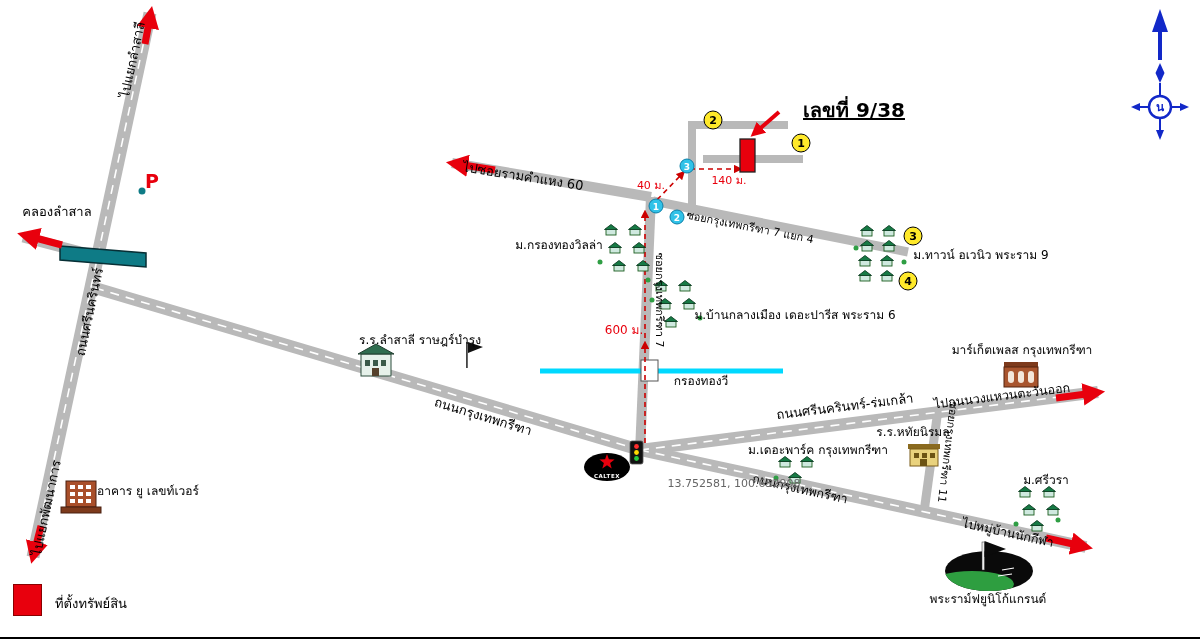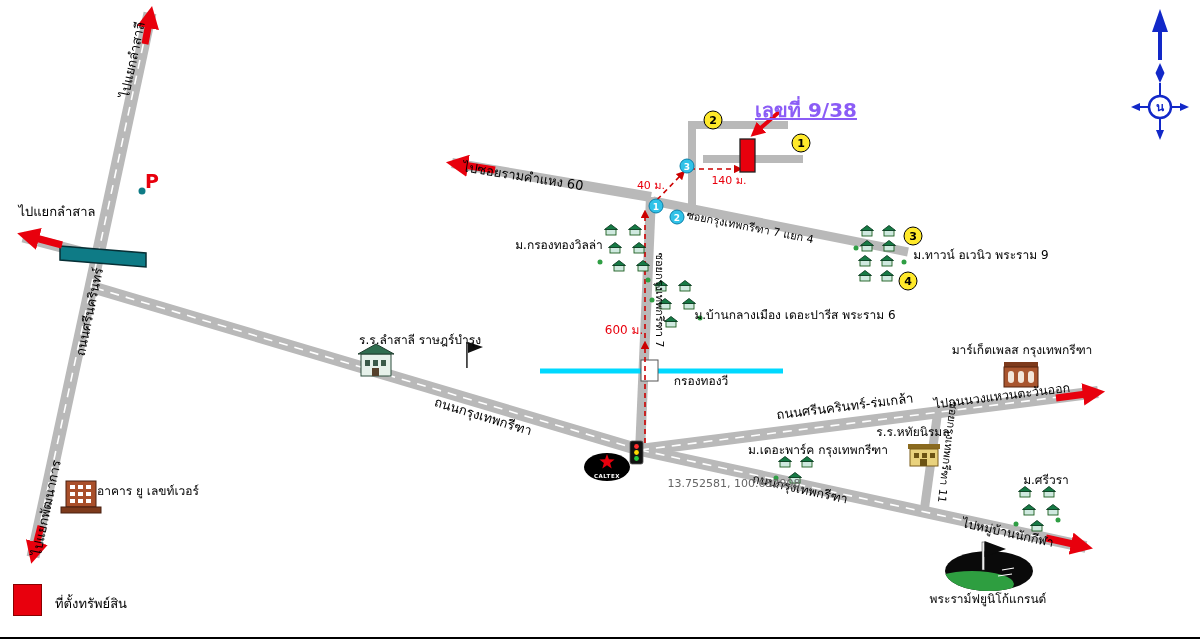--- a/index.html
+++ b/index.html
@@ -6,21 +6,21 @@
   body{width:1200px;height:639px;background:#fff;overflow:hidden;
        font-family:"DejaVu Sans","Liberation Sans",sans-serif;}
   #map{position:relative;width:1200px;height:639px;background:#fff;}
   #map > svg{position:absolute;left:0;top:0;}
   .lbl{position:absolute;white-space:nowrap;color:#000;line-height:1.1;
        transform:translate(-50%,-50%);}
   .s11{font-size:11px;} .s12{font-size:12px;} .s125{font-size:12.5px;}
   .s13{font-size:13px;} .s17{font-size:17px;font-weight:600;}
   .red{color:#e8000d;}
   .gray{color:#666;}
-  .addr{font-size:20px;font-weight:700;color:#8b5cf6;text-decoration:underline;}
+  .addr{font-size:20px;font-weight:700;color:#000000;text-decoration:underline;margin-left:48px;}
   .blue-t{color:#1228c8;font-weight:700;font-size:12px;}
   .p-sign{font-size:19px;font-weight:700;color:#e8000d;}
   .badge{position:absolute;border-radius:50%;display:flex;align-items:center;
          justify-content:center;font-weight:700;transform:translate(-50%,-50%);}
   .badge.yellow{width:17px;height:17px;background:#ffe92a;border:1.4px solid #000;
                 font-size:11px;color:#000;}
   .badge.blue{width:13px;height:13px;background:#30c2e8;border:1px solid #0c7fa8;
               font-size:9px;color:#fff;}
   .legend-swatch{position:absolute;left:13px;top:584px;width:27px;height:30px;
                  background:#e8000d;border:1.5px solid #8a0000;}
@@ -222,21 +222,21 @@
     <g>
       <circle cx="142" cy="191" r="3.5" fill="#0e7b86"></circle>
     </g>
   </svg>
 
   <div class="lbl addr" style="left:806px;top:110px">เลขที่ 9/38</div>
 
   <div class="lbl s13" style="left:133px;top:60px;transform:translate(-50%,-50%) rotate(-78deg)">ไปแยกลำสาลี</div>
   <div class="lbl s13" style="left:90px;top:312px;transform:translate(-50%,-50%) rotate(-78deg)">ถนนศรีนครินทร์</div>
   <div class="lbl s13" style="left:47px;top:508px;transform:translate(-50%,-50%) rotate(-78deg)">ไปแยกพัฒนาการ</div>
-  <div class="lbl s13" style="left:57px;top:212px">ไปแยกลำสาล</div>
+  <div class="lbl s13" style="left:57px;top:212px">คลองลำสาล</div>
   <div class="lbl s13" style="left:523px;top:177px;transform:translate(-50%,-50%) rotate(9deg)">ไปซอยรามคำแหง 60</div>
   <div class="lbl s11" style="left:750px;top:228px;transform:translate(-50%,-50%) rotate(11deg)">ซอยกรุงเทพกรีฑา 7 แยก 4</div>
   <div class="lbl s11" style="left:659px;top:300px;transform:translate(-50%,-50%) rotate(90deg)">ซอยกรุงเทพกรีฑา 7</div>
   <div class="lbl s13" style="left:483px;top:417px;transform:translate(-50%,-50%) rotate(17deg)">ถนนกรุงเทพกรีฑา</div>
   <div class="lbl s13" style="left:845px;top:407px;transform:translate(-50%,-50%) rotate(-7deg)">ถนนศรีนครินทร์-ร่มเกล้า</div>
   <div class="lbl s125" style="left:1002px;top:396px;transform:translate(-50%,-50%) rotate(-7deg)">ไปถนนวงแหวนตะวันออก</div>
   <div class="lbl s125" style="left:800px;top:489px;transform:translate(-50%,-50%) rotate(12.5deg)">ถนนกรุงเทพกรีฑา</div>
   <div class="lbl s125" style="left:1008px;top:533px;transform:translate(-50%,-50%) rotate(12.5deg)">ไปหมู่บ้านนักกีฬา</div>
   <div class="lbl s11" style="left:947px;top:452px;transform:translate(-50%,-50%) rotate(97deg)">ซอยกรุงเทพกรีฑา 11</div>
   <div class="lbl s12" style="left:701px;top:382px">กรองทองวี</div>

